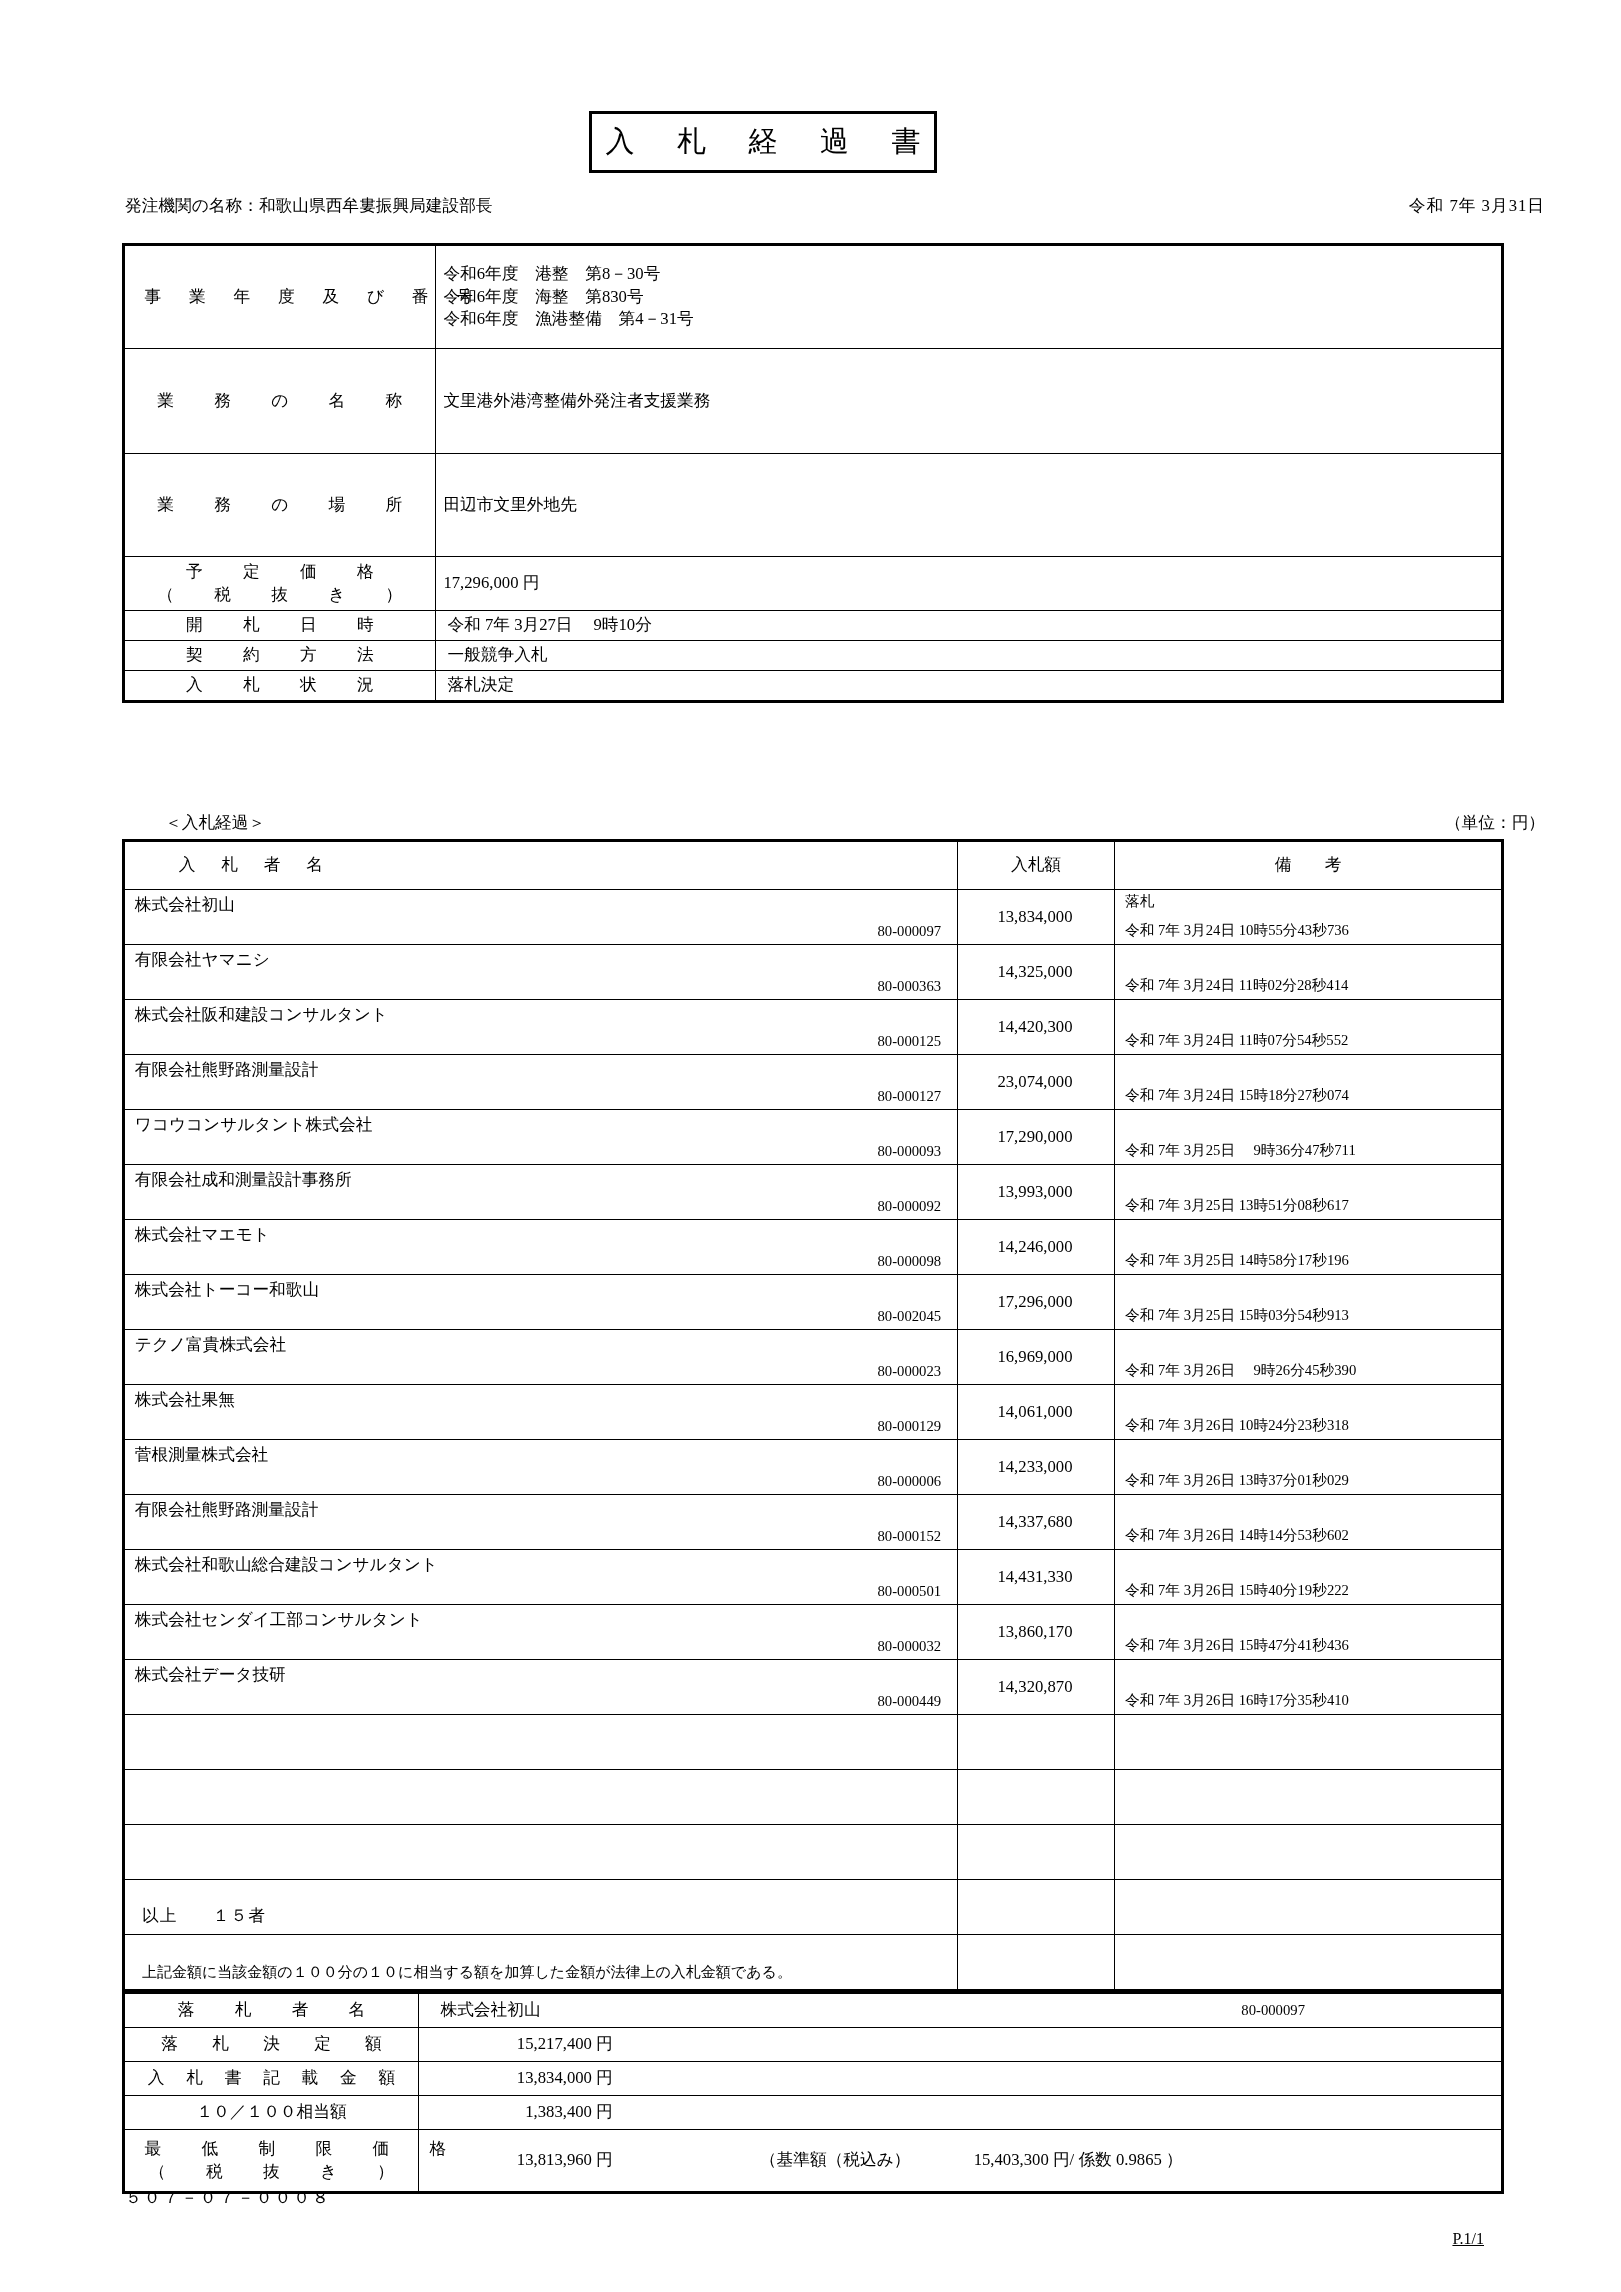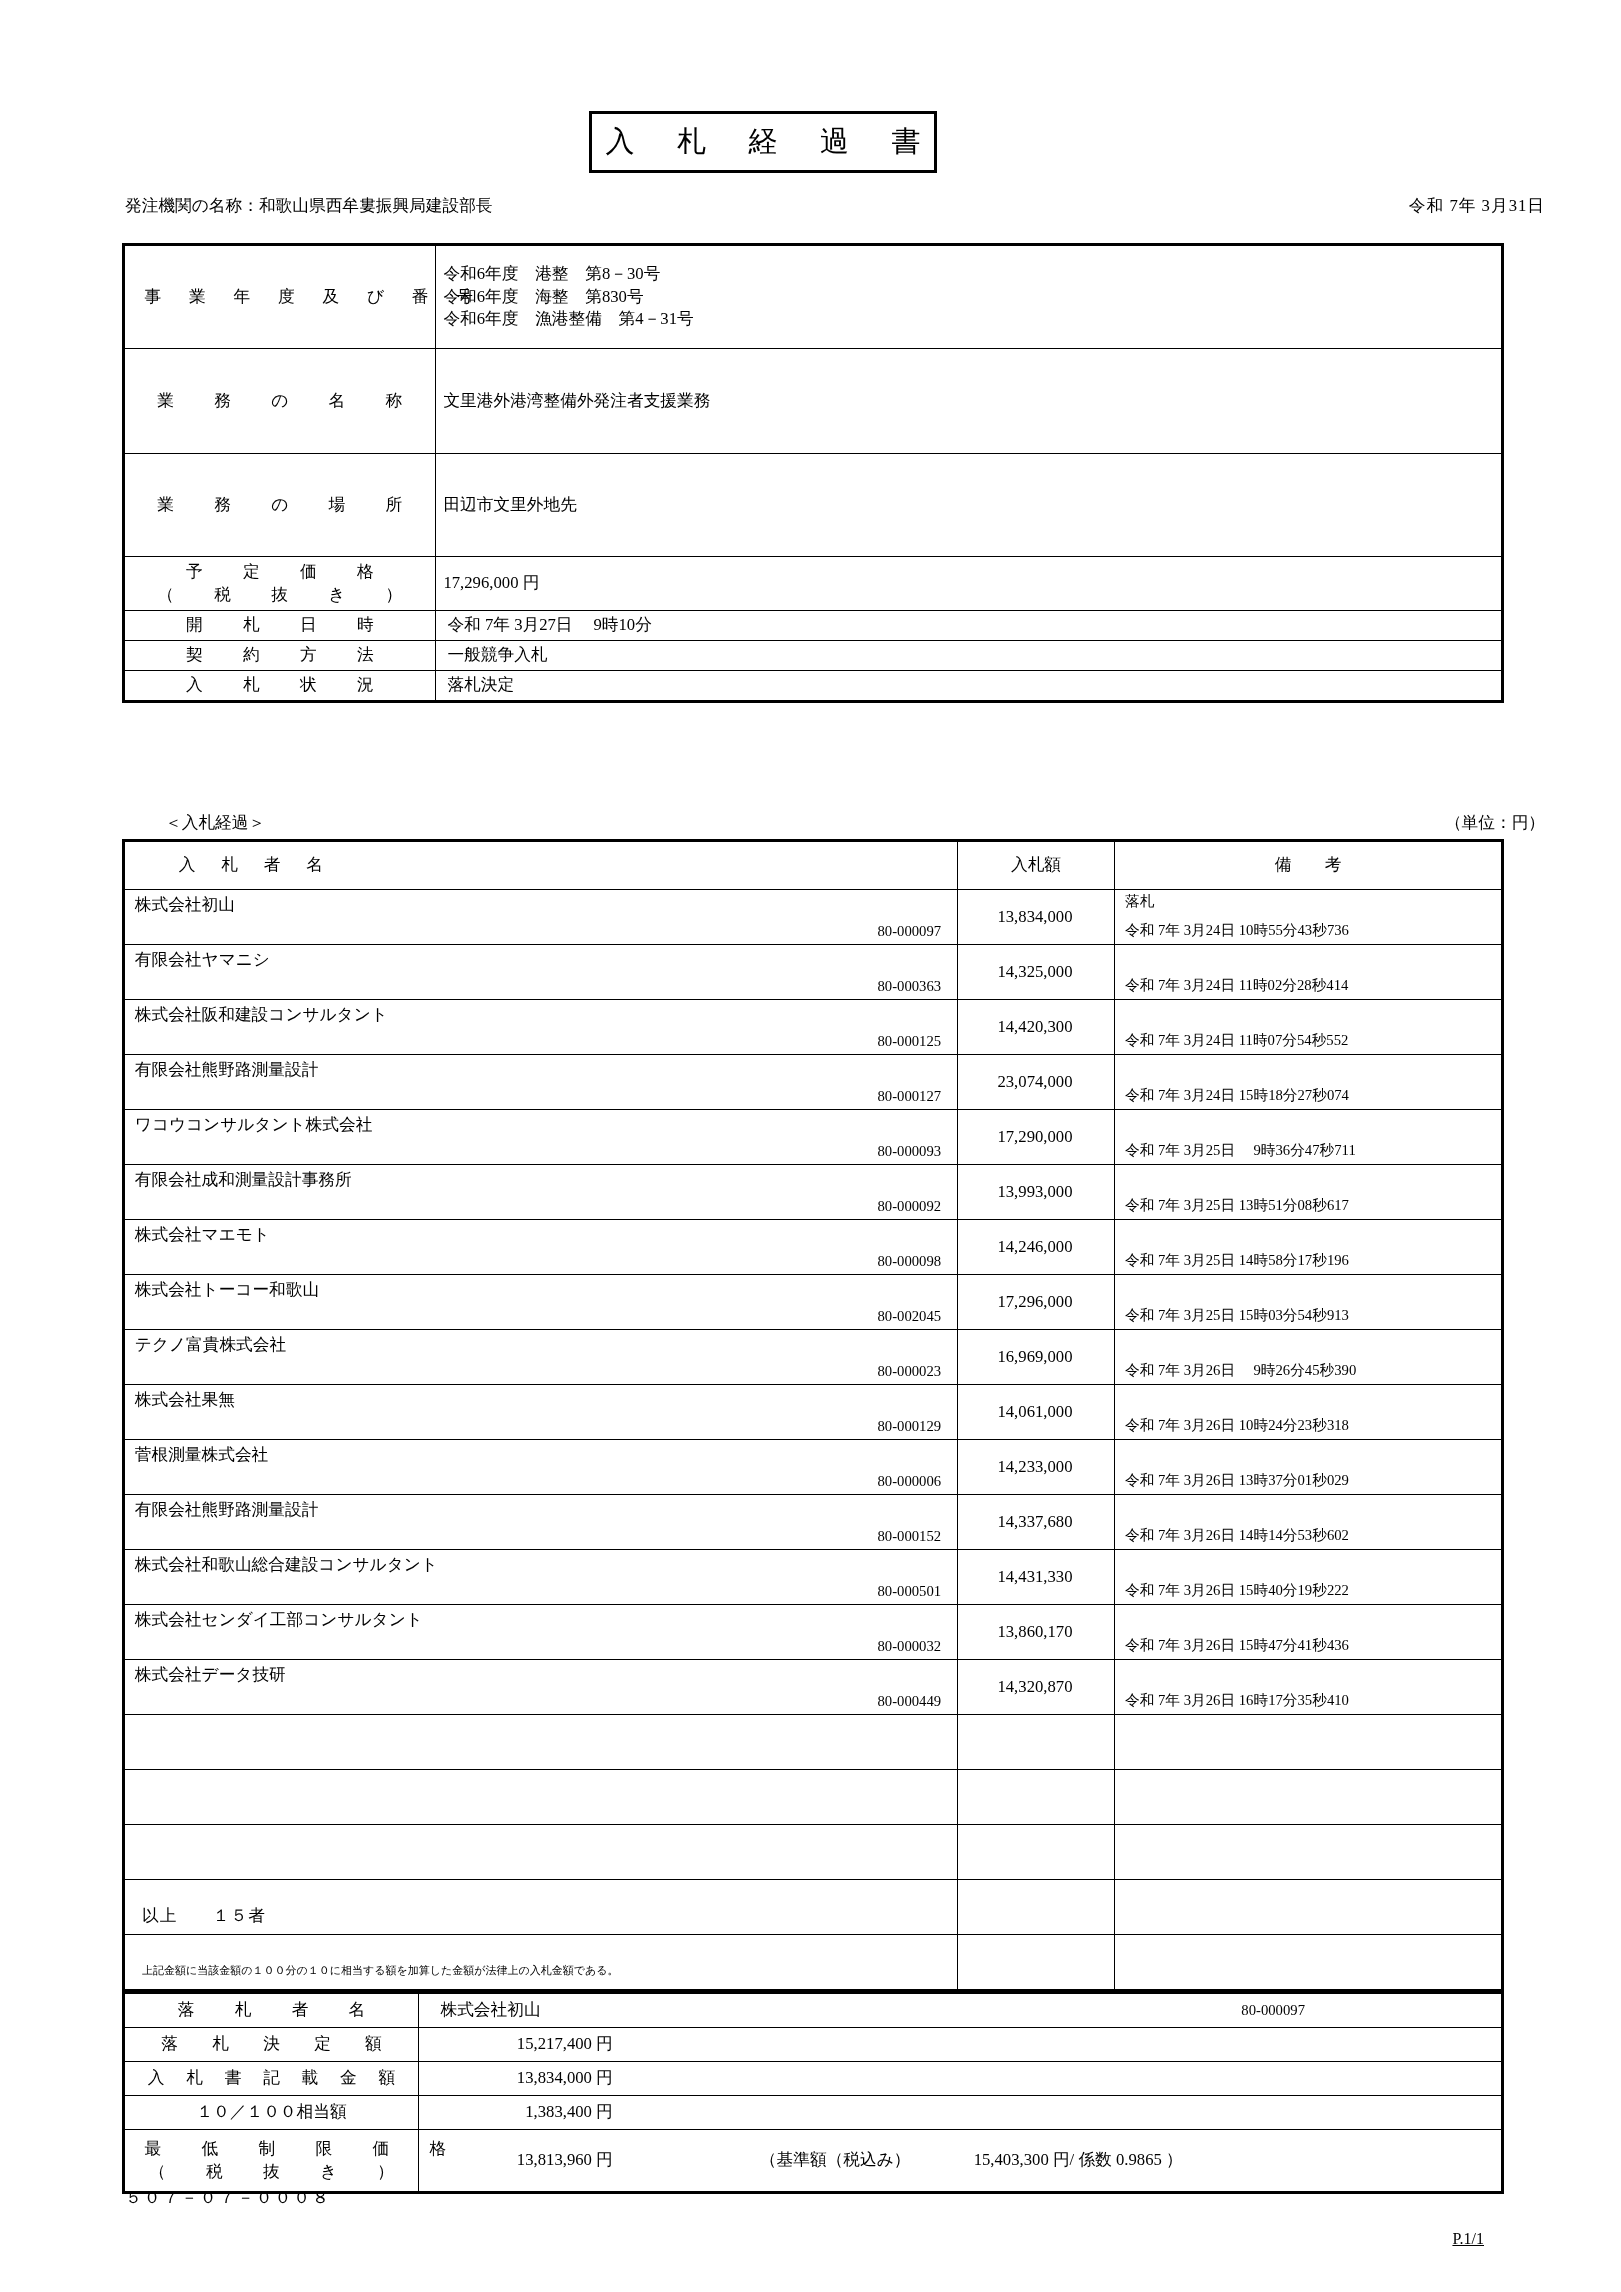--- a/index.html
+++ b/index.html
@@ -195,21 +195,21 @@
     position: absolute;
     left: 142px;
     top: 1904px;
     font-size: 16.7px;
     letter-spacing: 1px;
   }
   .law-note {
     position: absolute;
     left: 142px;
     top: 1963px;
-    font-size: 11px;
+    font-size: 15px;
   }
 
   
   .result-wrap {
     position: absolute;
     left: 122px;
     top: 1991px;
     width: 1378px;
   }
   .result-table { width: 100%; }

